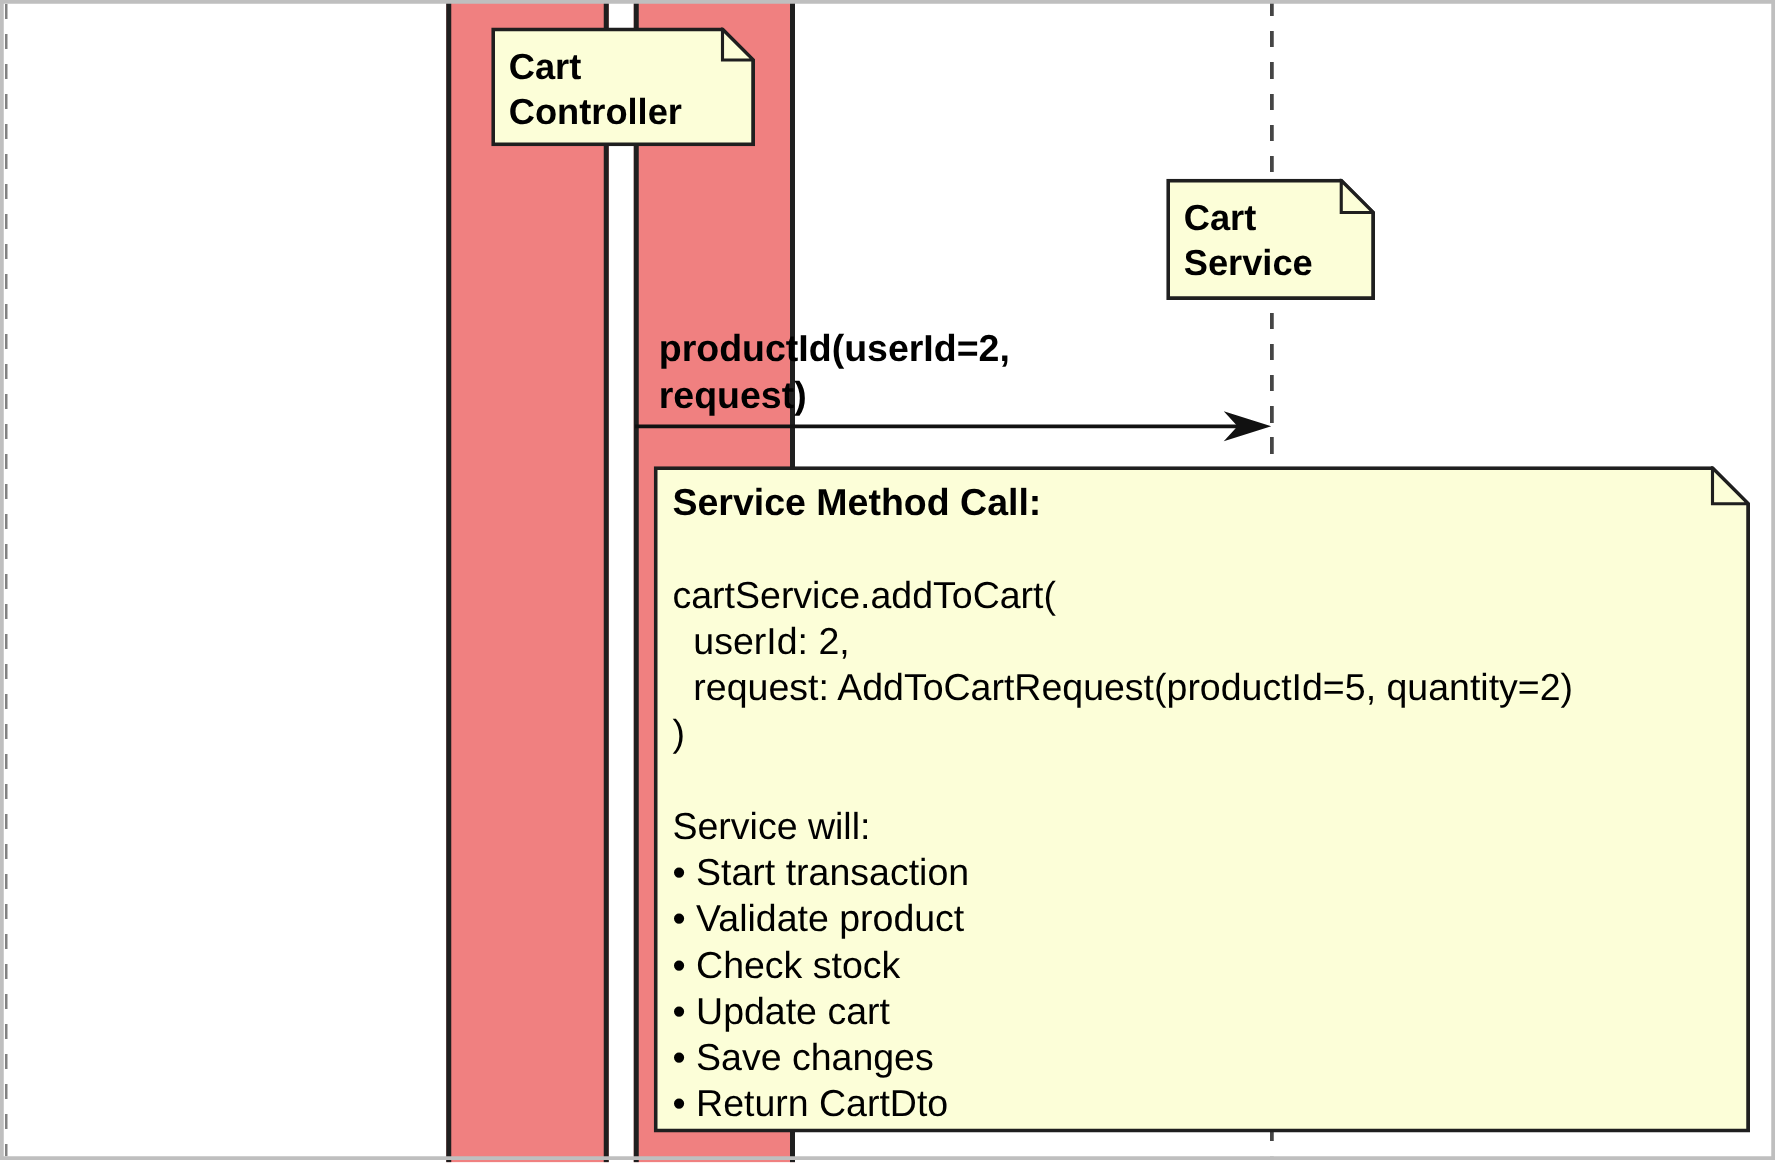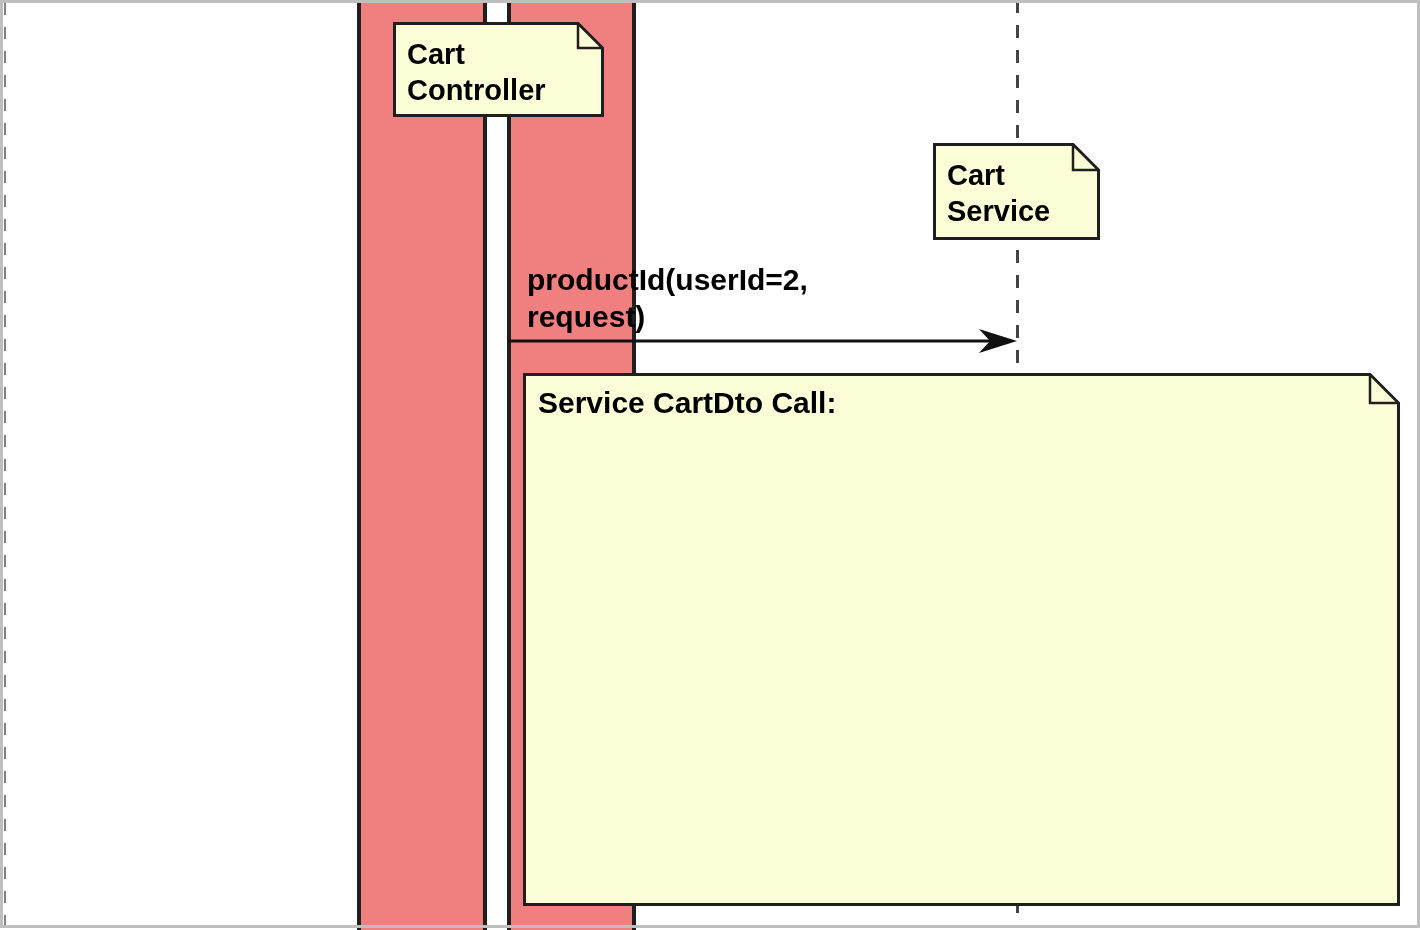--- a/index.html
+++ b/index.html
@@ -139,18 +139,31 @@
     </svg>
     <div class="note-label">Cart
 Service</div>
   </div>
 
   <div class="note nb">
     <svg width="877" height="533" viewBox="0 0 877 533">
       <polygon points="1.5,1.5 847,1.5 875.5,30 875.5,531.5 1.5,531.5" stroke="#1f1f1f" stroke-width="3" fill="#FCFED8"></polygon>
       <polygon points="847,1.5 847,30 875.5,30" stroke="#1f1f1f" stroke-width="2.5" fill="#FCFED8"></polygon>
     </svg>
-    <div class="big-title">Service CartDto Call:</div>
+    <div class="big-title">Service Method Call:</div>
+    <div class="big-body">
+cartService.addToCart(
+  userId: 2,
+  request: AddToCartRequest(productId=5, quantity=2)
+)
+
+Service will:
+• Start transaction
+• Validate product
+• Check stock
+• Update cart
+• Save changes
+• Return CartDto</div>
   </div>
 
   <div class="frame"></div>
 
 </div>
 
 </body></html>

